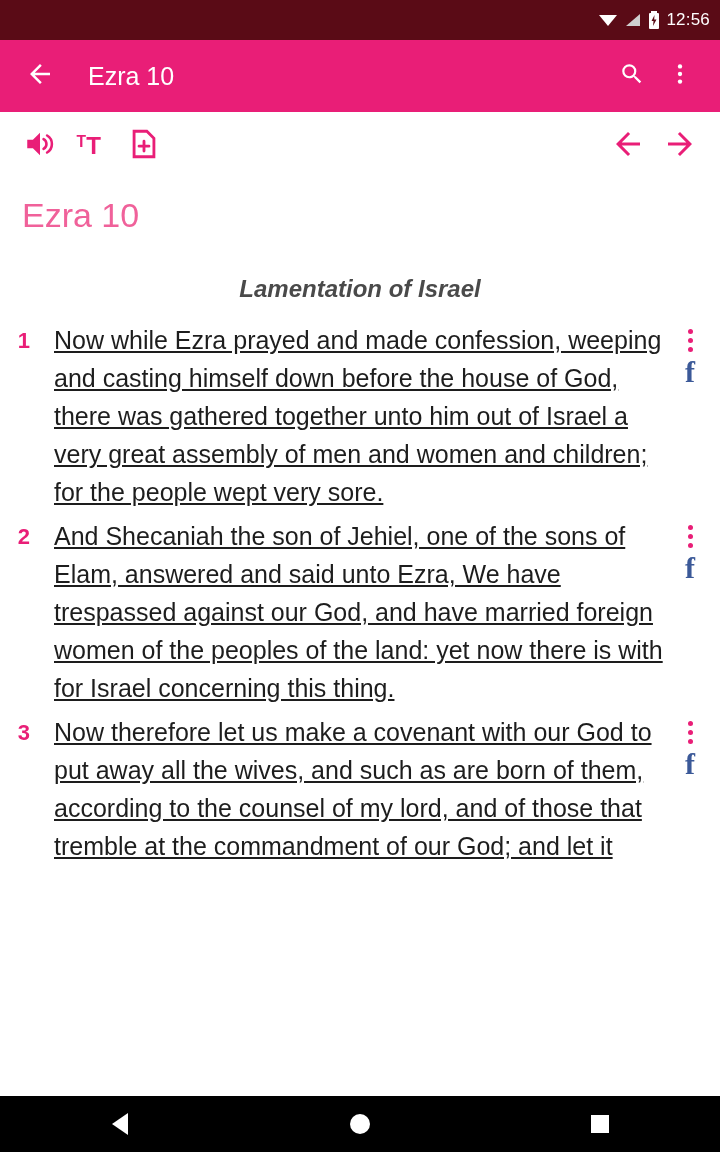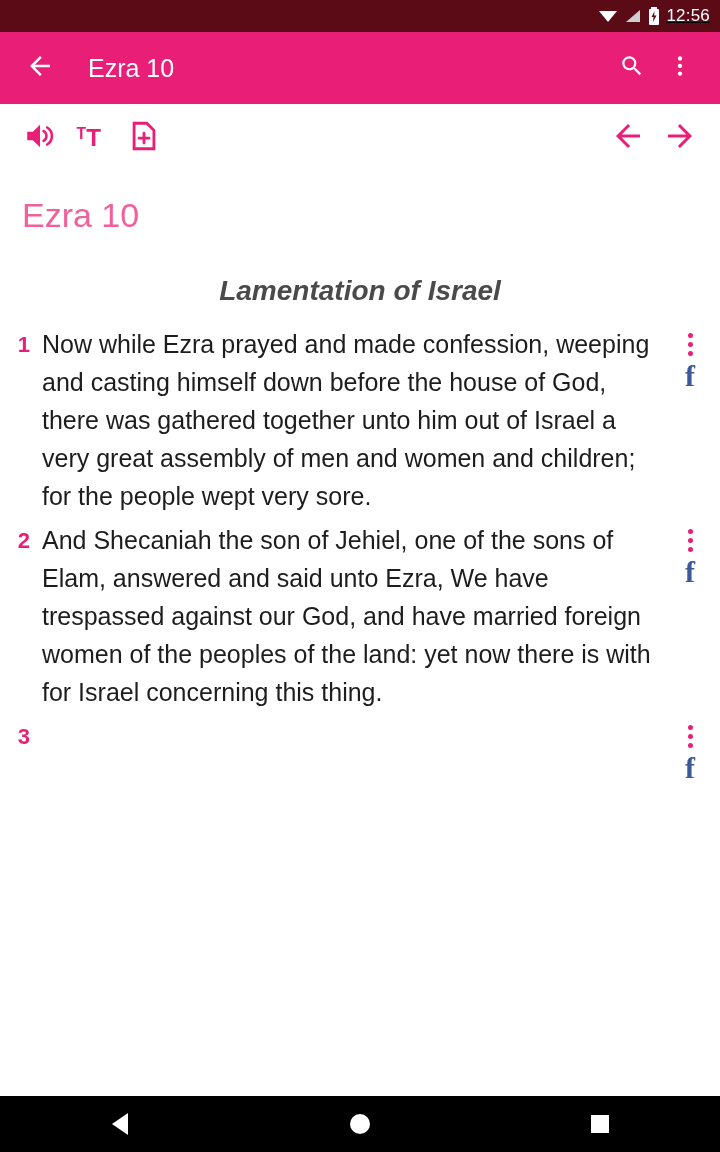--- a/index.html
+++ b/index.html
@@ -10,28 +10,27 @@
   body {
     width: 720px;
     height: 1152px;
     font-family: "Liberation Sans", sans-serif;
     overflow: hidden;
     position: relative;
   }
 
   
   .status-bar {
-    height: 32px;
+    height: 40px;
     background: #5a0b16;
     display: flex;
     align-items: center;
     justify-content: flex-end;
     padding-right: 10px;
     box-sizing: border-box;
-    text-decoration: underline;
   }
   .status-icons {
     display: flex;
     align-items: center;
     gap: 6px;
   }
   .status-icons svg { display: block; }
   .status-time {
     color: #ffffff;
     font-size: 17px;
@@ -93,21 +92,21 @@
     overflow: hidden;
     background: #ffffff;
   }
   .chapter-title {
     color: #f0619a;
     font-size: 34px;
     padding: 28px 0 0 22px;
   }
   .section-heading {
     text-align: center;
-    font-size: 28px;
+    font-size: 24px;
     font-weight: bold;
     font-style: italic;
     color: #4a4a4a;
     margin: 40px 0 18px 0;
   }
   .verse {
     position: relative;
     display: flex;
     padding: 0 54px 0 8px;
     margin-bottom: 6px;
@@ -119,22 +118,23 @@
     line-height: 38px;
     width: 22px;
     text-align: right;
     flex: none;
     padding-top: 1px;
   }
   .verse-text {
     font-size: 25px;
     line-height: 38px;
     color: #1d1d1d;
-    margin-left: 12px;
+    margin-left: 24px;
     flex: 1;
+    text-decoration: underline;
   }
   .verse-actions {
     position: absolute;
     right: 10px;
     top: 4px;
     width: 40px;
     display: flex;
     flex-direction: column;
     align-items: center;
   }
@@ -310,20 +310,21 @@
           <span></span>
           <span></span>
         </div>
       <div class="fb-icon">f</div>
     </div>
   </div>
 
 
   <div class="verse">
     <div class="verse-num">3</div>
+    <div class="verse-text">Now therefore let us make a covenant with our God to put away all the wives, and such as are born of them, according to the counsel of my lord, and of those that tremble at the commandment of our God; and let it</div>
     <div class="verse-actions">
       <div class="dots-icon">
           <span></span>
           <span></span>
           <span></span>
         </div>
       <div class="fb-icon">f</div>
     </div>
   </div>
 </div>

